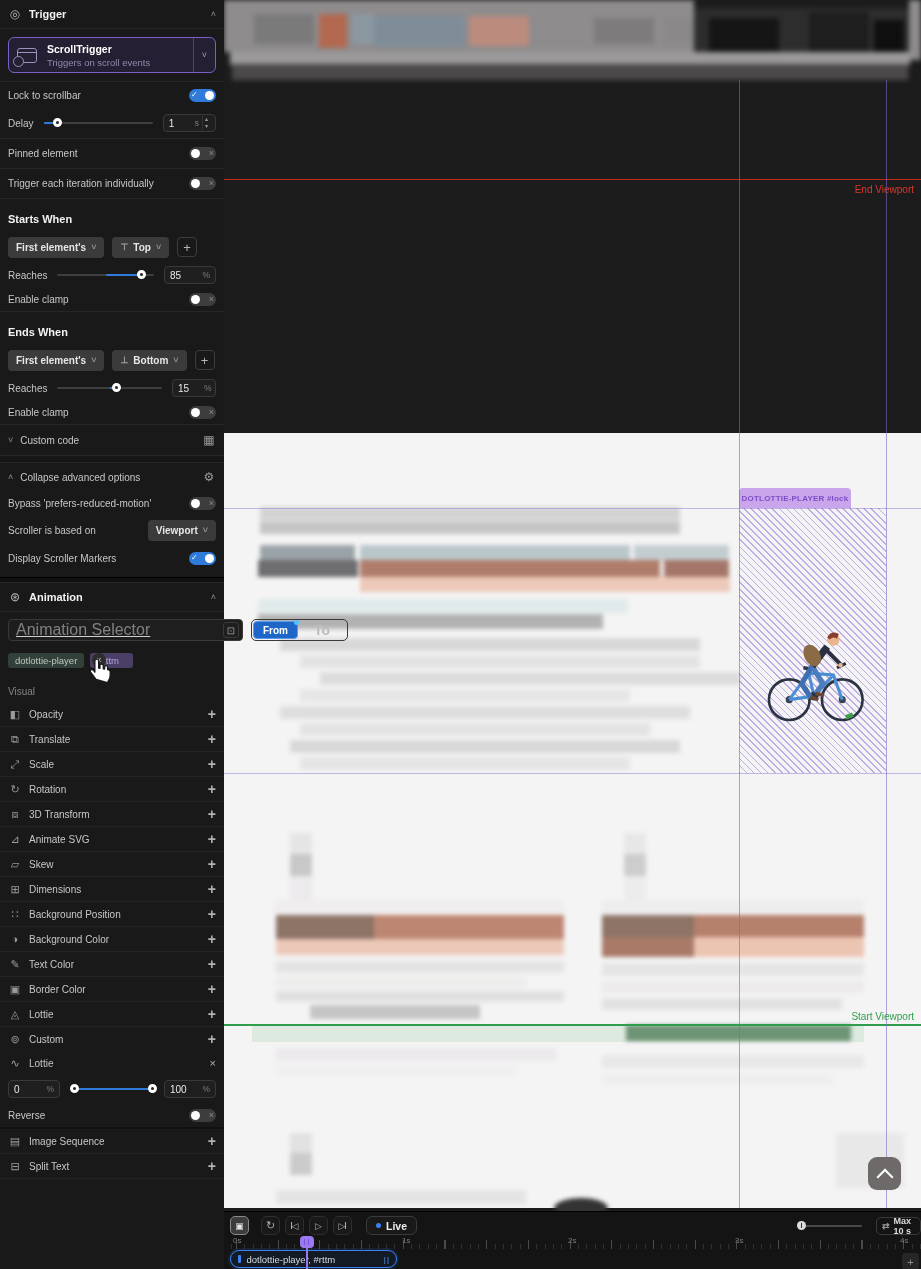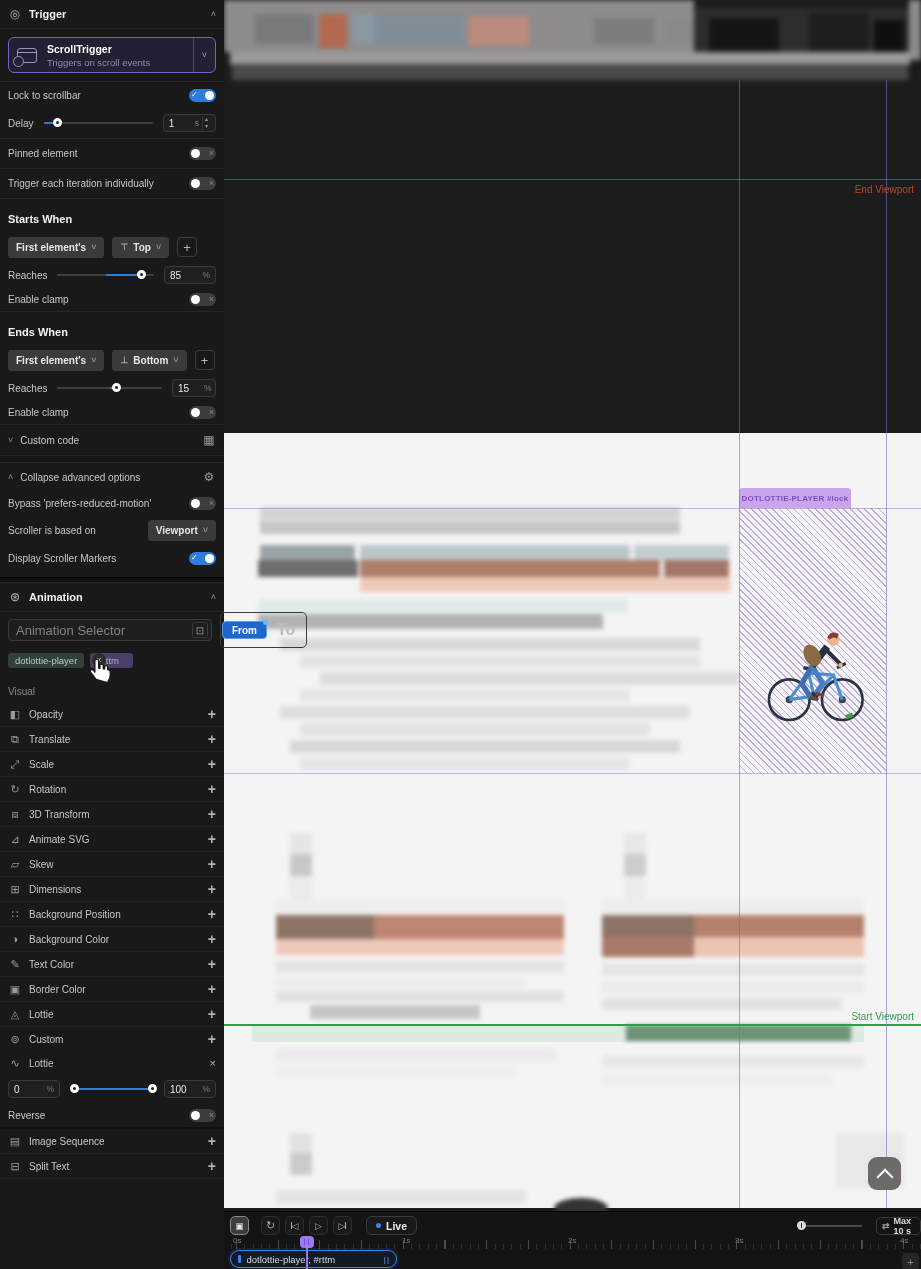--- a/index.html
+++ b/index.html
@@ -51,29 +51,29 @@
   .pill { height:21px; background:#3b3b3b; border-radius:4px; display:flex; align-items:center; gap:5px;
     padding:0 8px; font-size:10px; font-weight:bold; color:#e6e6e6; cursor:pointer; white-space:nowrap; }
   .pill .pic { font-size:9px; color:#a5a5a5; }
   .sq-btn { width:20px; height:20px; border:1px solid #3d3d3d; border-radius:4px; display:flex; align-items:center;
     justify-content:center; color:#b5b5b5; font-size:13px; cursor:pointer; }
   .warn { margin:6px 8px 8px; border:1px solid #9a7b33; background:#292113; border-radius:6px; padding:7px 8px;
     font-size:9.5px; color:#ddd2ba; line-height:1.35; }
   .warn b { color:#f2ead6; }
   
   .sel-box { display:flex; align-items:center; height:22px; flex:1; background:#1e1e1e; border:1px solid #3a3a3a; border-radius:4px; padding:0 3px 0 7px; }
-  .sel-box input { flex:1; min-width:0; background:transparent; border:none; outline:none; color:#cfcfcf; font-size:13px; font-family:inherit; }
+  .sel-box input { flex:1; min-width:0; background:transparent; border:none; outline:none; color:#cfcfcf; font-size:16px; font-family:inherit;text-decoration:underline; }
   .sel-box input::placeholder { color:#828282; }
   .sel-pick { width:16px; height:16px; border:1px solid #3a3a3a; border-radius:3px; color:#9c9c9c; font-size:10px;
     display:flex; align-items:center; justify-content:center; cursor:pointer; flex:none; }
   .ft-wrap { display:flex; align-items:center; border:1px solid #3a3a3a; border-radius:5px; margin-left:8px; padding:1px; }
   .from-btn { position:relative; height:18px; padding:0 9px; background:#1e66c8; border:1px solid #5b9bec; border-radius:4px;
     color:#fff; font-size:10px; font-weight:bold; display:flex; align-items:center; cursor:pointer; }
   .from-btn::after { content:''; position:absolute; right:-2px; top:-2px; width:5px; height:5px; border-radius:50%; background:#4fc1ff; }
-  .to-btn { height:32px; padding:0 10px; color:#bdbdbd; font-size:16px; font-weight:bold; display:flex; align-items:center; cursor:pointer; }
+  .to-btn { height:18px; padding:0 16px; color:#bdbdbd; font-size:14px; font-weight:bold; display:flex; align-items:center; cursor:pointer; }
   .tag { height:15px; border-radius:3px; padding:0 7px; font-size:9.5px; display:flex; align-items:center; }
   .tag1 { background:#32403a; color:#bcc8bf; }
   .tag2 { background:#4a3f66; color:#b6a5de; padding-right:14px; }
   .tagx { position:absolute; left:92px; top:50%; margin-top:-7px; width:14px; height:14px; border-radius:50%;
     background:#2d2d2d; color:#d6d6d6; font-size:9px; display:flex; align-items:center; justify-content:center; cursor:pointer; }
   
   .prow { height:24px; }
   .pdiv { height:1px; background:#232323; margin:0; }
   
   #canvas { position:absolute; left:224px; top:0; width:697px; height:1211px; background:#1d1c1d; overflow:hidden; }

